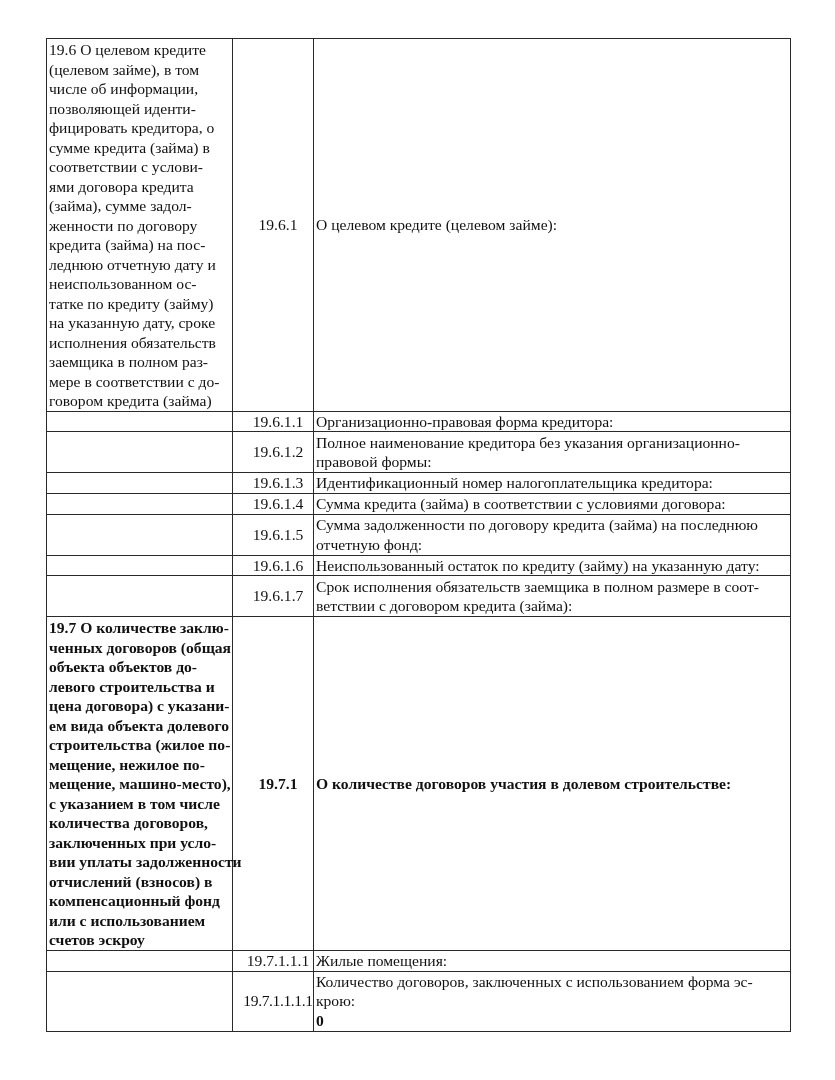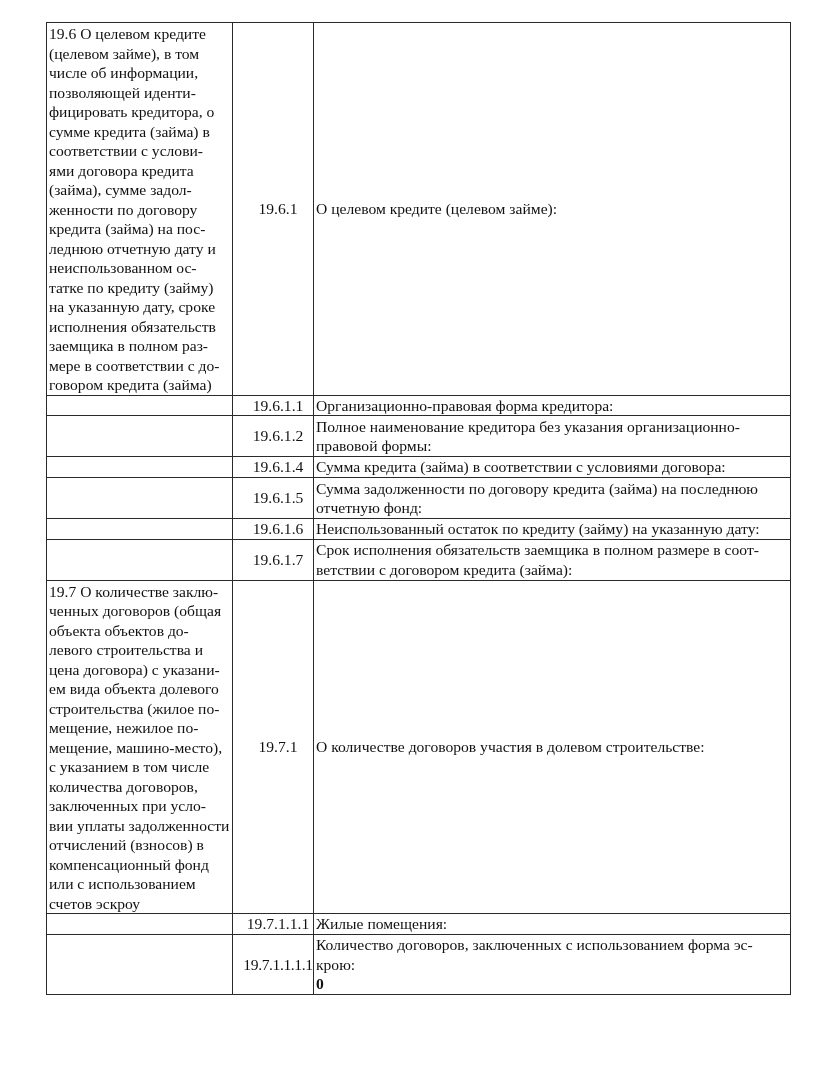--- a/index.html
+++ b/index.html
@@ -1,18 +1,18 @@
 <!DOCTYPE html>
 <html><head>
 <meta charset="utf-8">
 <style>
   html, body { margin: 0; padding: 0; background: #ffffff; }
   body { width: 835px; height: 1080px; position: relative; overflow: hidden; }
   .page {
-    position: absolute; left: 46px; top: 22px;
+    position: absolute; left: 46px; top: 38px;
     font-family: "Liberation Serif", "DejaVu Serif", serif;
     font-size: 15.6px; line-height: 19.5px; color: #111;
   }
   table { border-collapse: collapse; table-layout: fixed; width: 744px; }
   col.c1 { width: 186px; }
   col.c2 { width: 81px; }
   col.c3 { width: 477px; }
   td {
     border: 1.3px solid #2a2a2a;
     padding: 0 2px 0 2px;
@@ -70,20 +70,27 @@
           </td>
       </tr>
       <tr style="height:41px;">
         <td></td>
         <td class="num">19.6.1.2</td>
         <td>
           <span class="line">Полное наименование кредитора без указания организационно-</span>
           <span class="line">правовой формы:</span>
         </td>
       </tr>
+      <tr style="height:20px;">
+        <td></td>
+        <td class="num">19.6.1.3</td>
+        <td>
+            <span class="line">Идентификационный номер налогоплательщика кредитора:</span>
+          </td>
+      </tr>
       <tr style="height:21px;">
         <td></td>
         <td class="num">19.6.1.4</td>
         <td>
             <span class="line">Сумма кредита (займа) в соответствии с условиями договора:</span>
           </td>
       </tr>
       <tr style="height:41px;">
         <td></td>
         <td class="num">19.6.1.5</td>
@@ -101,21 +108,21 @@
       </tr>
       <tr style="height:41px;">
         <td></td>
         <td class="num">19.6.1.7</td>
         <td>
           <span class="line">Срок исполнения обязательств заемщика в полном размере в соот-</span>
           <span class="line">ветствии с договором кредита (займа):</span>
         </td>
       </tr>
 
-      <tr style="height:316px;">
+      <tr style="height:316px;font-weight:bold;">
         <td class="desc">
           <span class="line">19.7 О количестве заклю-</span>
           <span class="line">ченных договоров (общая</span>
           <span class="line">объекта объектов до-</span>
           <span class="line">левого строительства и</span>
           <span class="line">цена договора) с указани-</span>
           <span class="line">ем вида объекта долевого</span>
           <span class="line">строительства (жилое по-</span>
           <span class="line">мещение, нежилое по-</span>
           <span class="line">мещение, машино-место),</span>

